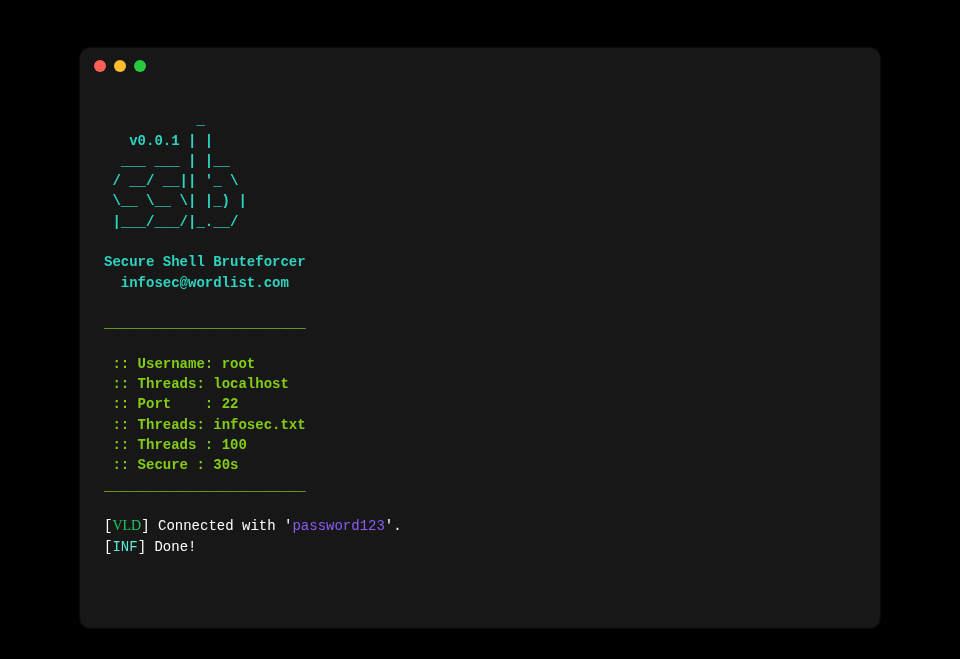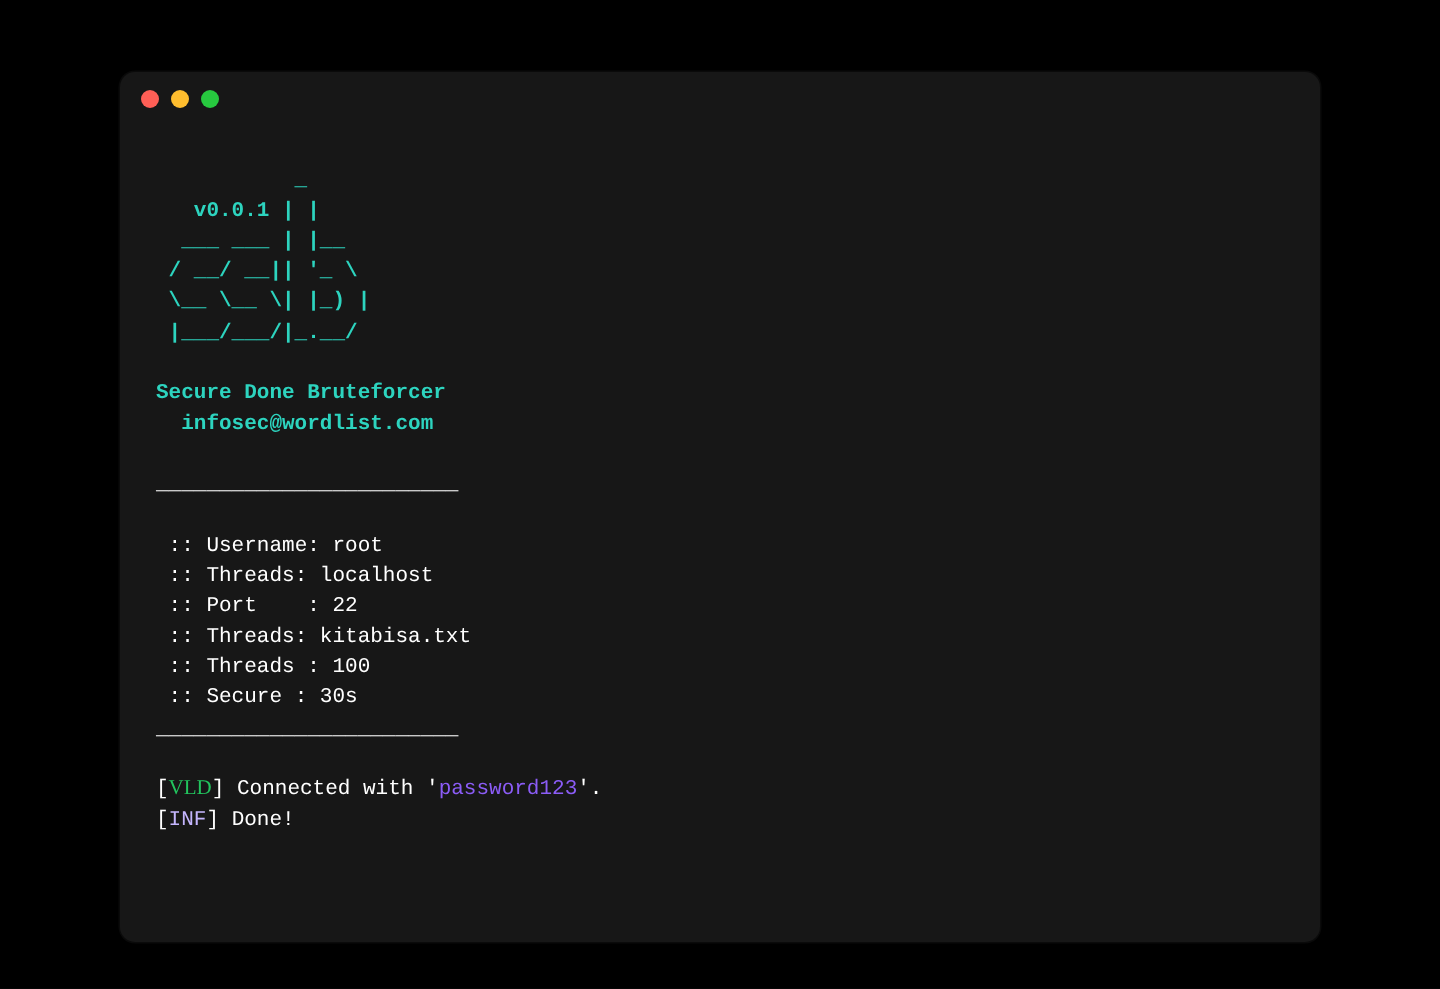--- a/index.html
+++ b/index.html
@@ -34,24 +34,24 @@
   .tl-close  { background: #ff5f56; }
   .tl-min    { background: #ffbd2e; }
   .tl-max    { background: #27c93f; }
 
   .content {
     padding: 6px 24px 24px 24px;
     white-space: pre;
   }
 
   .teal   { color: #2dd4bf; font-weight: 600; }
-  .grey   { color: #ffffff; }
+  .grey   { color: #84cc16; font-weight: bold; }
   .white  { color: #ffffff; }
   .green  { color: #22c55e; font-family: Liberation Serif, serif; }
-  .blue   { color: #c4b5fd; }
+  .blue   { color: #5eead4; }
   .purple { color: #8b5cf6; }
 
   .row { white-space: pre; }
   .cfg-label { display: inline-block; }
 </style>
 </head>
 <body>
 
 <div class="terminal">
 
@@ -62,29 +62,29 @@
   </div>
 
   <div class="content">
 <span class="teal">           _
    v0.0.1 | |
   ___ ___ | |__
  / __/ __|| '_ \
  \__ \__ \| |_) |
  |___/___/|_.__/</span>
 
-<span class="teal">Secure Done Bruteforcer</span>
+<span class="teal">Secure Shell Bruteforcer</span>
 <span class="teal">  infosec@wordlist.com</span>
 
 <span class="grey">________________________</span>
 
 <span class="row"><span class="grey"> :: </span><span class="grey cfg-label">Username:</span><span> </span><span class="grey">root</span></span>
 <span class="row"><span class="grey"> :: </span><span class="grey cfg-label">Threads:</span><span> </span><span class="grey">localhost</span></span>
 <span class="row"><span class="grey"> :: </span><span class="grey cfg-label">Port    :</span><span> </span><span class="grey">22</span></span>
-<span class="row"><span class="grey"> :: </span><span class="grey cfg-label">Threads:</span><span> </span><span class="grey">kitabisa.txt</span></span>
+<span class="row"><span class="grey"> :: </span><span class="grey cfg-label">Threads:</span><span> </span><span class="grey">infosec.txt</span></span>
 <span class="row"><span class="grey"> :: </span><span class="grey cfg-label">Threads :</span><span> </span><span class="grey">100</span></span>
 <span class="row"><span class="grey"> :: </span><span class="grey cfg-label">Secure :</span><span> </span><span class="grey">30s</span></span>
 <span class="grey">________________________</span>
 
 <span class="row"><span class="white">[</span><span class="green">VLD</span><span class="white">]</span><span class="white"> Connected with '</span><span class="purple">password123</span><span class="white">'.</span></span>
 <span class="row"><span class="white">[</span><span class="blue">INF</span><span class="white">]</span><span class="white"> Done!</span></span>
 </div>
 </div>
 
 </body></html>

